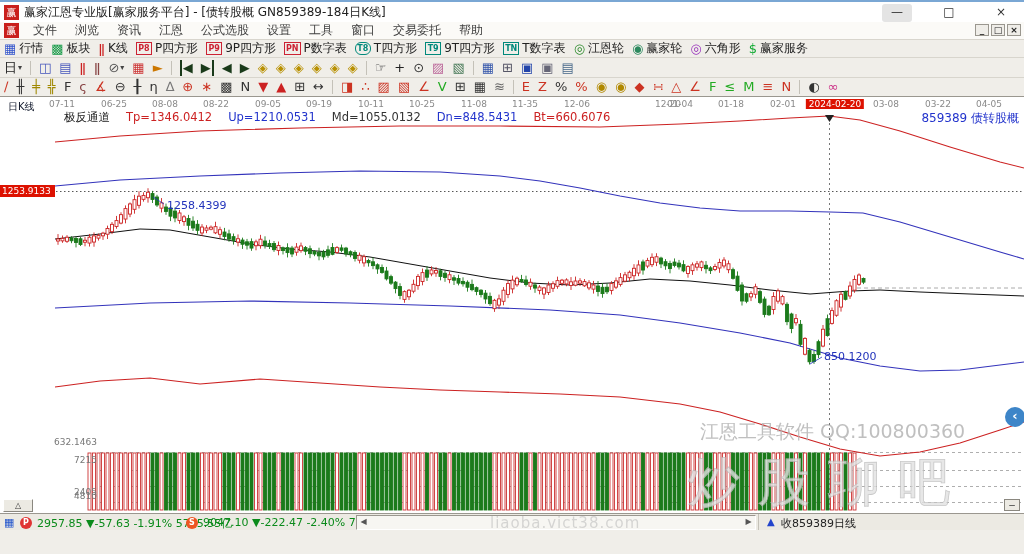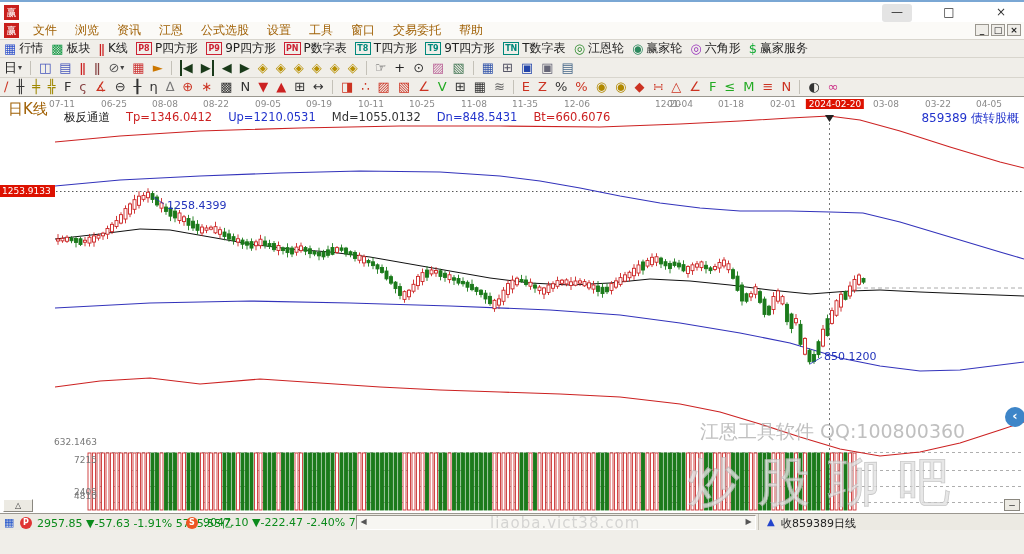--- a/index.html
+++ b/index.html
@@ -10,21 +10,21 @@
   
   #titlebar{position:absolute;left:0;top:0;width:1024px;height:22px;background:#ffffff;border-top:2px solid #7aa7d4;display:flex;align-items:center}
   .logo{width:15px;height:15px;background:#c9201d;color:#fff;font-size:10px;line-height:15px;text-align:center;margin:0 5px 0 4px;flex:0 0 auto}
   #title-text{font-size:12px;color:#222;white-space:nowrap}
   .wincontrols{position:absolute;right:8px;top:2px;height:18px;display:flex;gap:22px}
   .wbtn{width:30px;height:18px;text-align:center;line-height:17px;font-size:12px;color:#333;border-radius:3px}
   .wbtn.min{background:#e4e4e4}
 
   
   #menubar{position:absolute;left:0;top:22px;width:1024px;height:18px;background:#fbfaf7;border-bottom:1px solid #d8d5cd;display:flex;align-items:center}
-  .menu-item{padding:0 9px;font-size:12px;color:#a16207;line-height:17px;white-space:nowrap}
+  .menu-item{padding:0 9px;font-size:12px;color:#404040;line-height:17px;white-space:nowrap}
   .mdi{position:absolute;right:3px;top:2px;display:flex;gap:2px}
   .mdibtn{width:14px;height:12px;border:1px solid #9a978f;background:#efede8;font-size:9px;line-height:10px;text-align:center;color:#222;font-weight:bold}
 
   
   .toolbar{position:absolute;left:0;width:1024px;background:#f0eee9;display:flex;align-items:center;border-bottom:1px solid #d8d5cd}
   #toolbar1{top:40px;height:18px}
   #toolbar2{top:58px;height:20px}
   #toolbar3{top:78px;height:19px;border-bottom:1px solid #9a978f}
   .tb-sep{width:1px;height:14px;background:#c4c1b8;margin:0 4px;flex:0 0 auto}
   .tb-btn{display:flex;align-items:center;padding:0 4px;white-space:nowrap;flex:0 0 auto;cursor:default}
@@ -33,21 +33,21 @@
   .tb-btn .lbl{font-size:12px;color:#222;margin-left:3px}
   .tb-btn .arrow{font-size:8px;color:#444;margin-left:1px}
   .glyph.edge-l{border-left:2px solid currentColor;padding-left:1px}
   .glyph.edge-r{border-right:2px solid currentColor;padding-right:1px}
 
   
   #chart-region{position:absolute;left:0;top:97px;width:1024px;height:416px;background:#fff}
   #chart-svg{position:absolute;left:0;top:0}
   .date{position:absolute;top:2px;transform:translateX(-50%);font-size:9px;color:#8a8a8a;white-space:nowrap}
   .date-hl{background:#dd1100;color:#fff;padding:0 3px;font-size:9px}
-  #kline-label{position:absolute;left:8px;top:3px;color:#a16207;font-size:15px}
+  #kline-label{position:absolute;left:8px;top:3px;color:#0f172a;font-size:10px}
   #indicator-row{position:absolute;left:64px;top:13px;font-size:11.5px;white-space:nowrap}
   #indicator-row span{margin-right:16px}
   #symbol-label{position:absolute;right:5px;top:13px;color:#2233cc;font-size:12px}
   #price-flag{position:absolute;left:0;top:88px;width:55px;height:12px;background:#dd1100;color:#fff;font-size:9px;line-height:12px;padding-left:2px}
   .axis-lbl{position:absolute;width:58px;left:39px;text-align:right;font-size:9px;color:#777}
   #tri-btn{position:absolute;left:3px;top:402px;width:30px;height:13px;background:#eceae3;border:1px solid;border-color:#fff #8a877f #8a877f #fff;font-size:8px;line-height:11px;text-align:center;color:#333}
   #minus-btn{position:absolute;left:1004px;top:402px;width:16px;height:12px;background:#eceae3;border:1px solid #8a877f;font-size:9px;line-height:10px;text-align:center;color:#333}
   #blue-fab{position:absolute;left:1005px;top:310px;width:20px;height:20px;border-radius:50%;background:#3d85c8;color:#fff;font-size:13px;font-weight:bold;line-height:18px;text-align:center}
 
   
@@ -64,20 +64,21 @@
 
   
   #quotebar{position:absolute;left:0;top:530px;width:1024px;height:24px;background:#c9e0f2;border-top:1px solid #7aa0c4;color:#17366b;font-size:13px;line-height:23px;padding-left:35px;white-space:nowrap;overflow:hidden}
 </style>
 </head>
 <body>
 <div id="app">
 
 <div id="titlebar">
   <div class="logo">赢</div>
+  <div id="title-text">赢家江恩专业版[赢家服务平台] - [债转股概  GN859389-184日K线]</div>
   <div class="wincontrols" id="win-controls">
         <div class="wbtn min">—</div>
         <div class="wbtn ">□</div>
         <div class="wbtn ">×</div>
       </div>
 </div>
 
 <div id="menubar">
   <div class="logo">赢</div>
   <div id="menu-items" style="display:flex">
@@ -118,21 +119,21 @@
       </span>
       <span class="tb-btn">
         <span class="boxg" style="color: rgb(204, 34, 51);">P9</span>
         <span class="lbl">9P四方形</span>
       </span>
       <span class="tb-btn">
         <span class="boxg" style="color: rgb(204, 34, 51);">PN</span>
         <span class="lbl">P数字表</span>
       </span>
       <span class="tb-btn">
-        <span class="boxg" style="color: rgb(0, 137, 123);">T8</span>
+        <span class="boxg" style="color: rgb(0, 137, 123); border-radius: 6px;">T8</span>
         <span class="lbl">T四方形</span>
       </span>
       <span class="tb-btn">
         <span class="boxg" style="color: rgb(0, 137, 123);">T9</span>
         <span class="lbl">9T四方形</span>
       </span>
       <span class="tb-btn">
         <span class="boxg" style="color: rgb(0, 137, 123);">TN</span>
         <span class="lbl">T数字表</span>
       </span>

